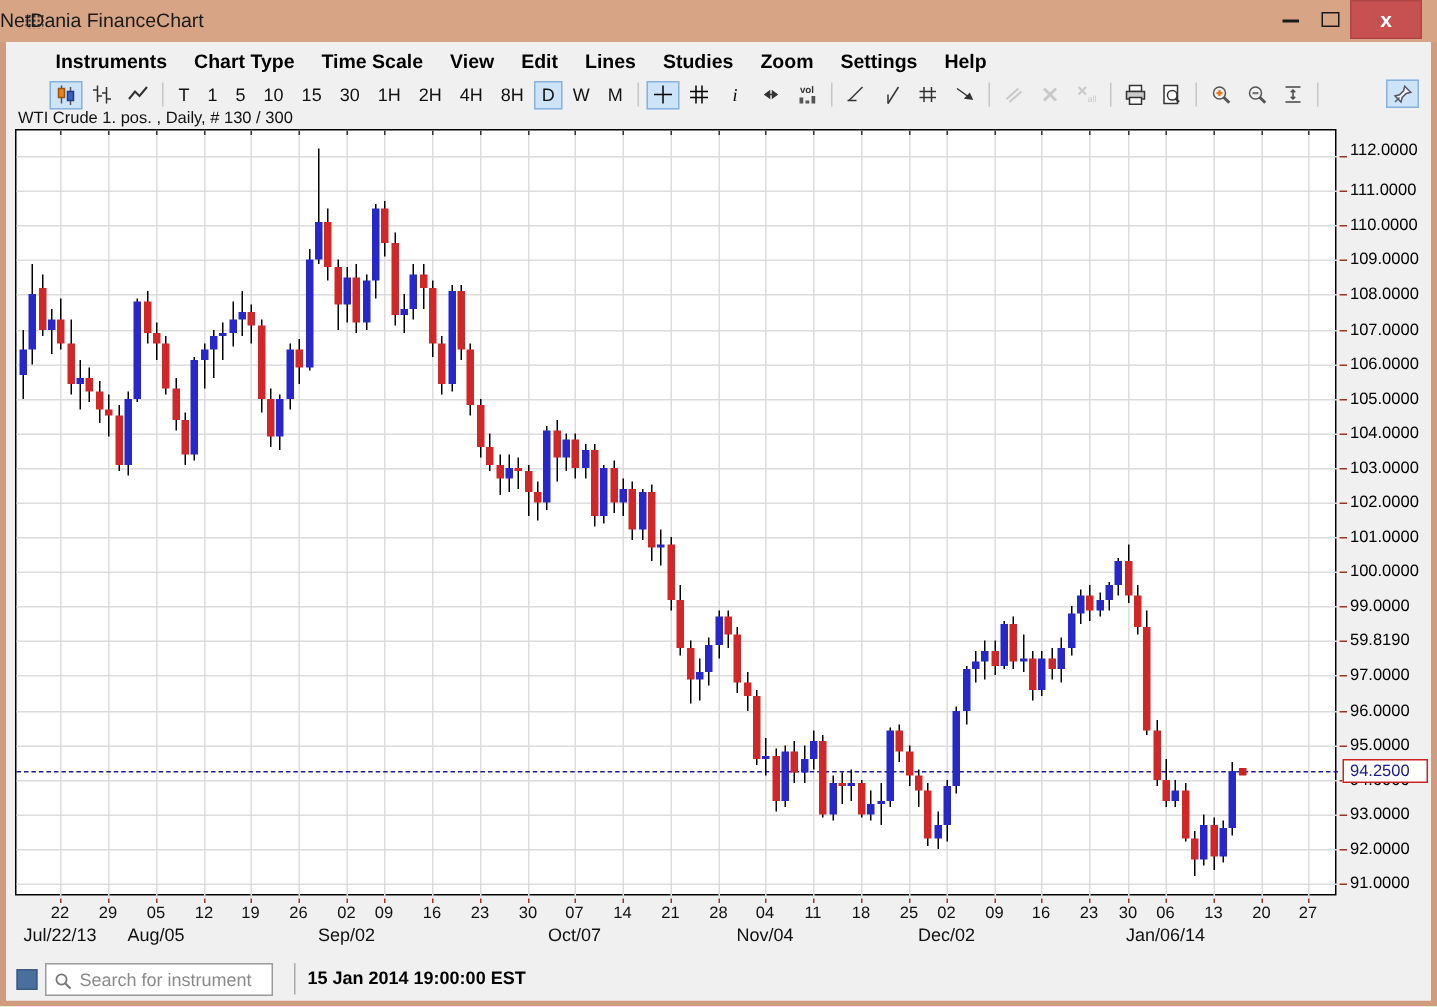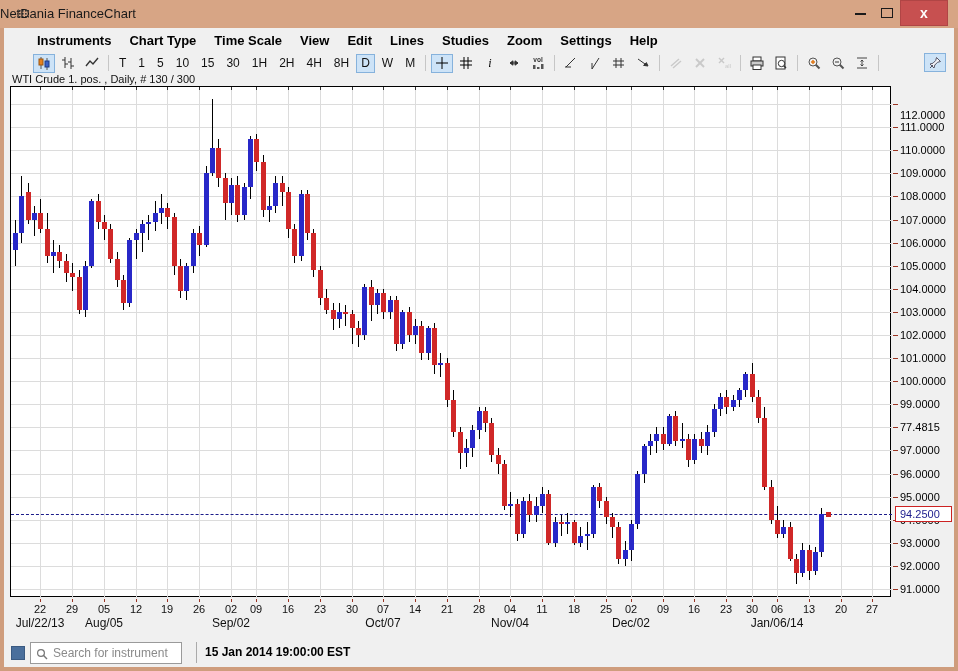--- a/index.html
+++ b/index.html
@@ -685,21 +685,21 @@
         <div class="y-label" style="top: 451px;">93.0000</div>
         <div class="y-tick" style="top: 434px;"></div>
         <div class="y-label" style="top: 428px;">94.0000</div>
         <div class="y-tick" style="top: 411px;"></div>
         <div class="y-label" style="top: 405px;">95.0000</div>
         <div class="y-tick" style="top: 388px;"></div>
         <div class="y-label" style="top: 382px;">96.0000</div>
         <div class="y-tick" style="top: 364px;"></div>
         <div class="y-label" style="top: 358px;">97.0000</div>
         <div class="y-tick" style="top: 341px;"></div>
-        <div class="y-label" style="top: 335px;">77.4815</div>
+        <div class="y-label" style="top: 335px;">59.8190</div>
         <div class="y-tick" style="top: 318px;"></div>
         <div class="y-label" style="top: 312px;">99.0000</div>
         <div class="y-tick" style="top: 295px;"></div>
         <div class="y-label" style="top: 289px;">100.0000</div>
         <div class="y-tick" style="top: 272px;"></div>
         <div class="y-label" style="top: 266px;">101.0000</div>
         <div class="y-tick" style="top: 249px;"></div>
         <div class="y-label" style="top: 243px;">102.0000</div>
         <div class="y-tick" style="top: 226px;"></div>
         <div class="y-label" style="top: 220px;">103.0000</div>
@@ -713,21 +713,21 @@
         <div class="y-label" style="top: 128px;">107.0000</div>
         <div class="y-tick" style="top: 110px;"></div>
         <div class="y-label" style="top: 104px;">108.0000</div>
         <div class="y-tick" style="top: 87px;"></div>
         <div class="y-label" style="top: 81px;">109.0000</div>
         <div class="y-tick" style="top: 64px;"></div>
         <div class="y-label" style="top: 58px;">110.0000</div>
         <div class="y-tick" style="top: 41px;"></div>
         <div class="y-label" style="top: 35px;">111.0000</div>
         <div class="y-tick" style="top: 18px;"></div>
-        <div class="y-label" style="top: 23px;">112.0000</div>
+        <div class="y-label" style="top: 8px;">112.0000</div>
         <div class="price-box" style="top: 420px;">94.2500</div>
       </div>
     <div class="xaxis" id="xaxis">
         <div class="x-tick" style="left: 30px;"></div>
         <div class="x-day" style="left: 30px;">22</div>
         <div class="x-tick" style="left: 62px;"></div>
         <div class="x-day" style="left: 62px;">29</div>
         <div class="x-tick" style="left: 94px;"></div>
         <div class="x-day" style="left: 94px;">05</div>
         <div class="x-tick" style="left: 126px;"></div>

